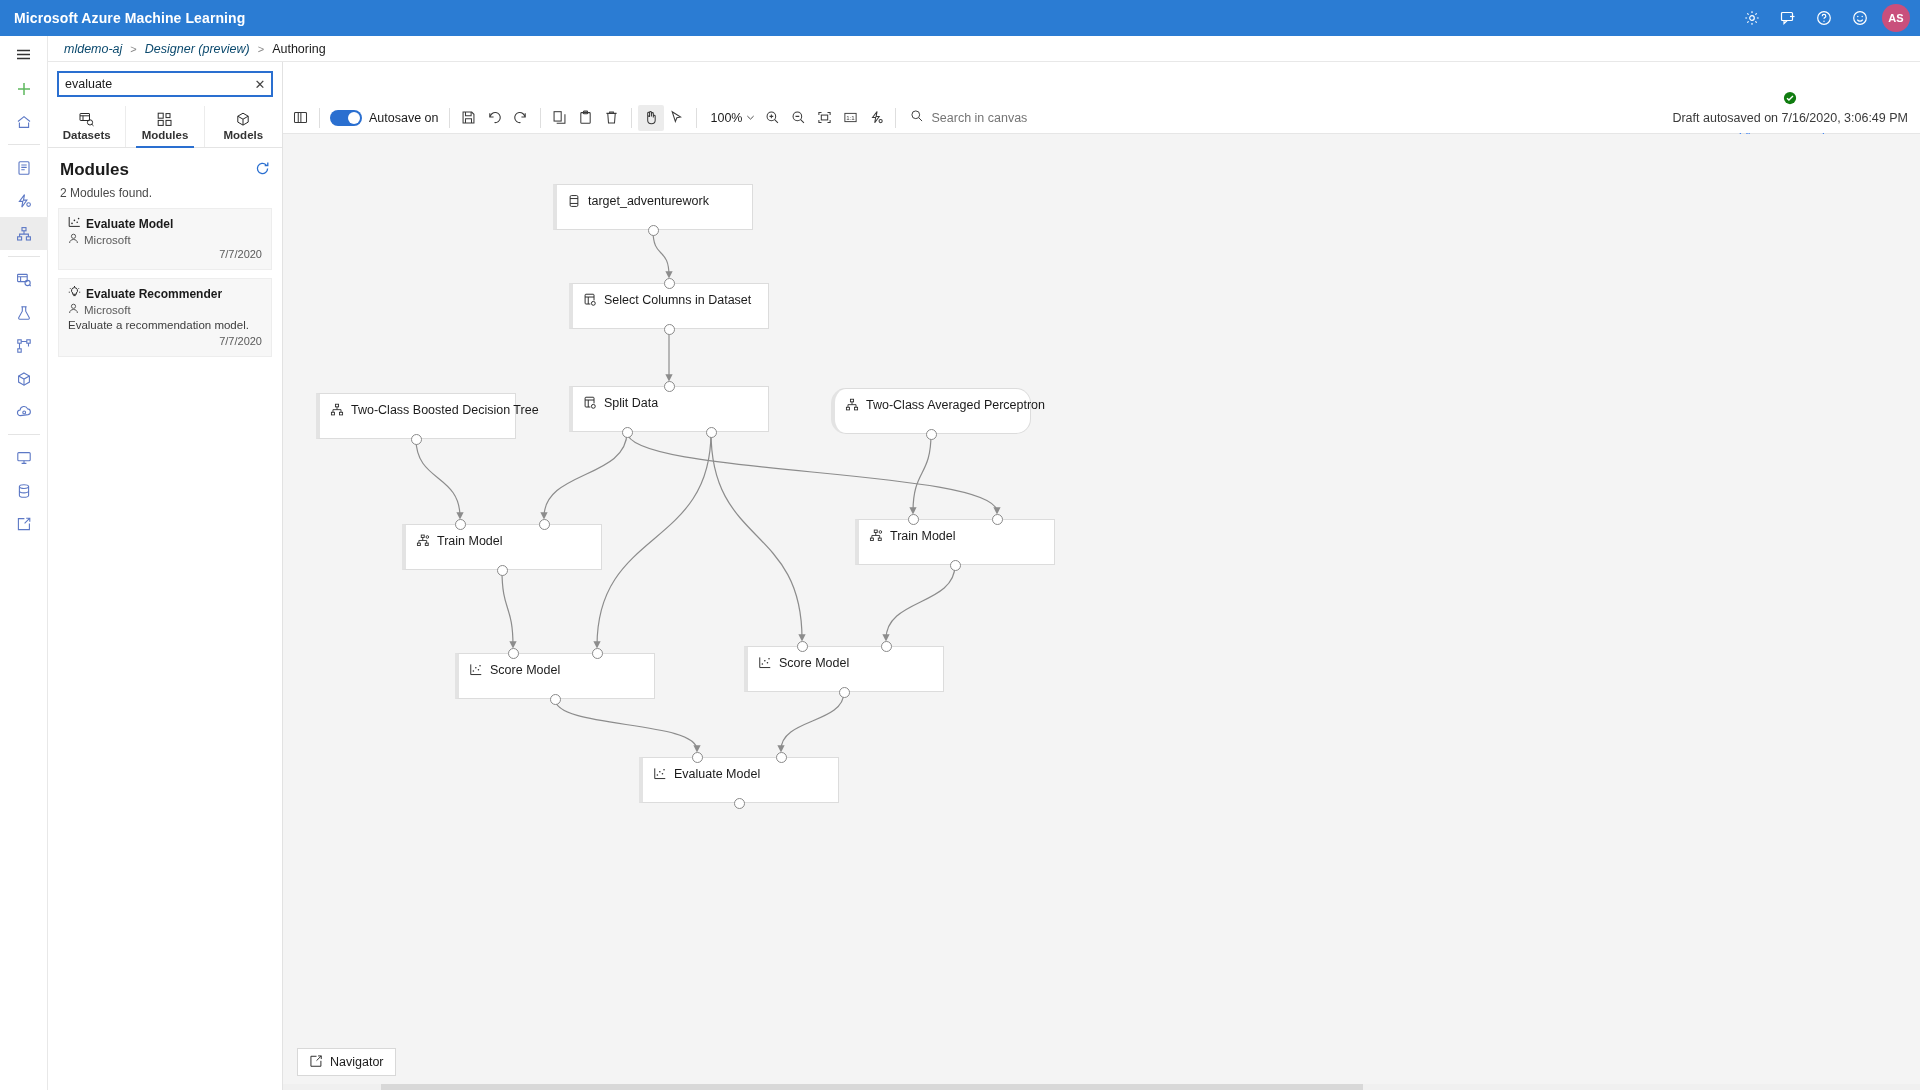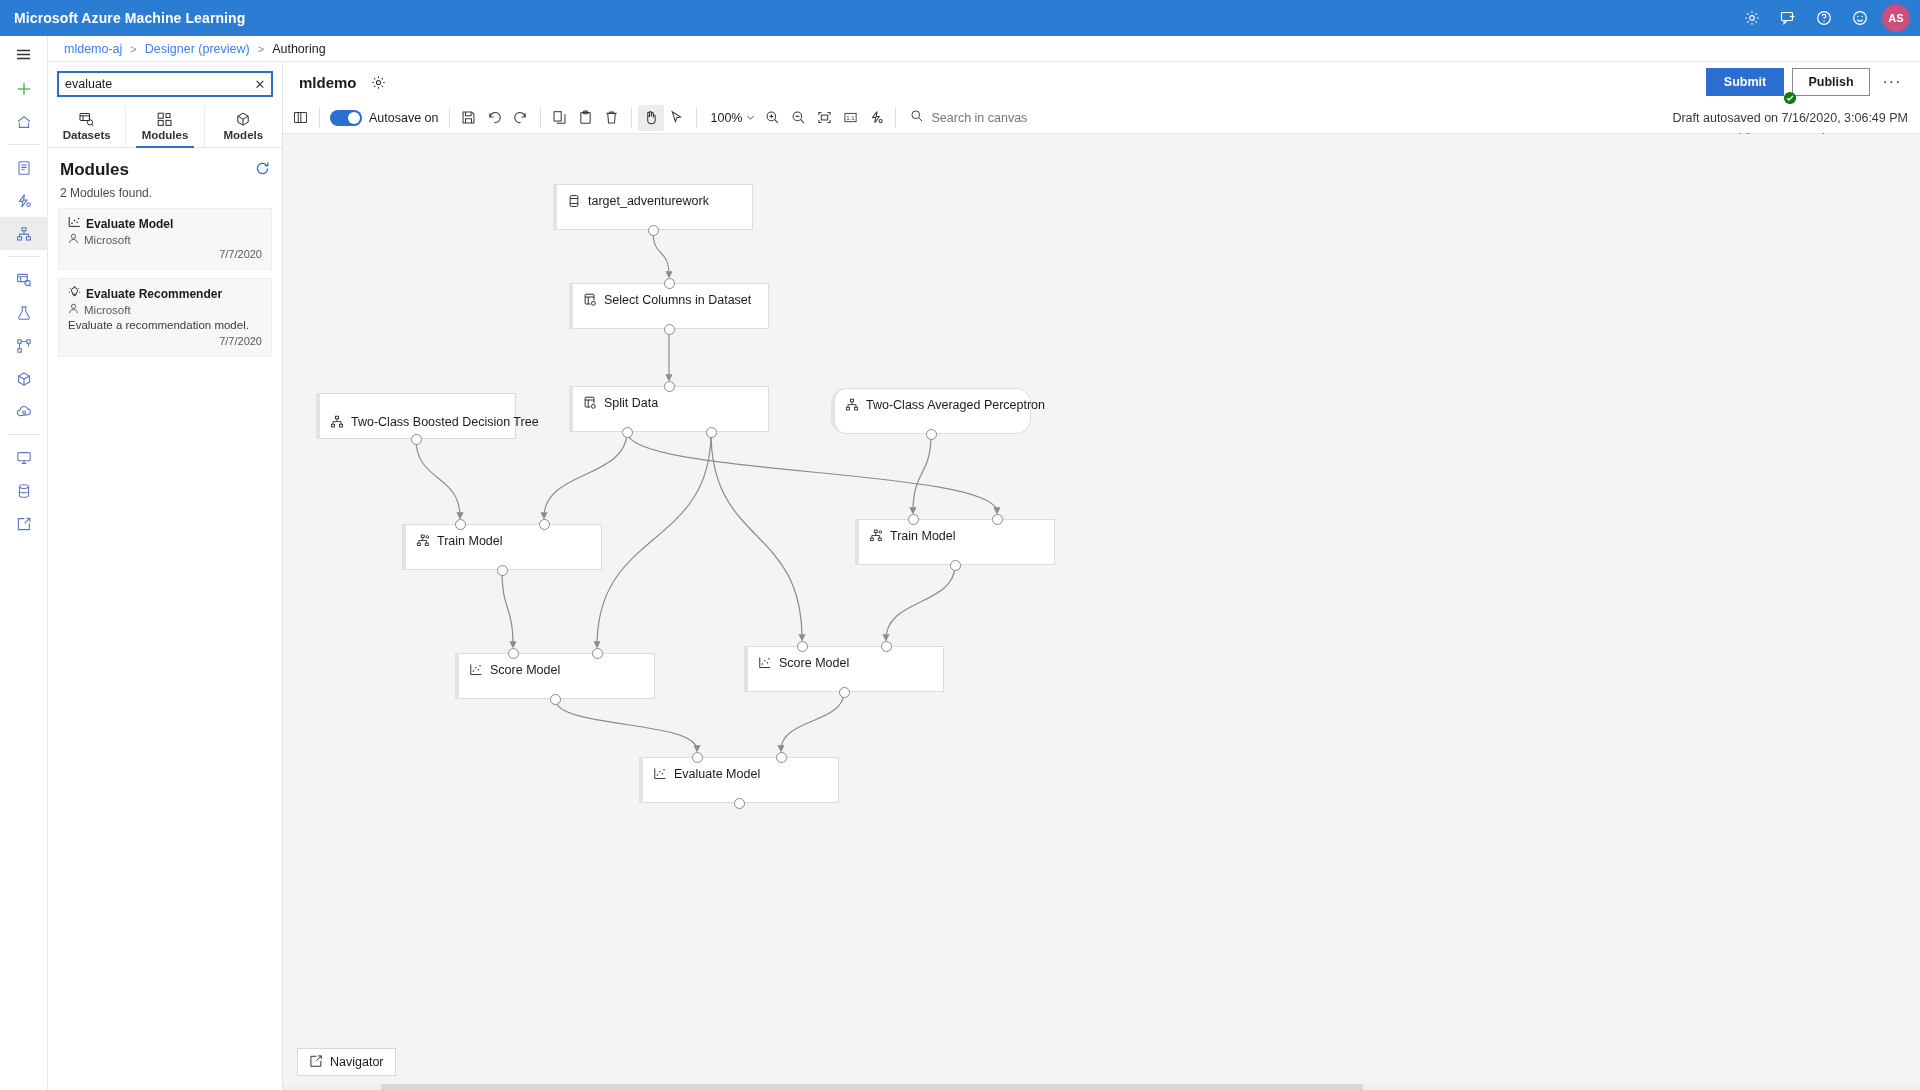--- a/index.html
+++ b/index.html
@@ -50,21 +50,21 @@
   .rail-item.active { background: #ececec; }
   .rail-sep { width: 32px; height: 1px; background: #e4e4e4; margin: 6px 0; }
 
   
   .crumbbar {
     position: absolute; top: 36px; left: 48px; width: 1872px; height: 26px;
     background: #fff; border-bottom: 1px solid #e8e8e8;
     display: flex; align-items: center; padding-left: 16px;
     font-size: 12.5px;
   }
-  .crumb-link { color: #3b82f6; cursor: pointer; }
+  .crumb-link { color: #0c4a6e; cursor: pointer; font-style: italic; }
   .crumb-cur { color: #1b1b1b; }
   .crumb-sep { color: #888; margin: 0 8px; font-size: 11px; }
 
   
   .panel {
     position: absolute; top: 62px; left: 48px; width: 235px; height: 1028px;
     background: #fff; border-right: 1px solid #e2e2e2;
   }
   .search-wrap { padding: 9px 9px 0 9px; }
   .search-box {
@@ -447,34 +447,20 @@
             </svg>
           </span>
           <span>Microsoft</span>
         </div>
         <div class="mod-desc">Evaluate a recommendation model.</div>
         <div class="mod-date">7/7/2020</div>
       </div>
     </div>
   </div>
 
-  <div class="pipe-head">
-    <span class="pipe-title">mldemo</span>
-    <span class="pipe-gear">
-      <svg width="15" height="15" viewBox="0 0 16 16" fill="none" stroke="#333" stroke-width="1.1">
-        <circle cx="8" cy="8" r="2.2"></circle>
-        <path d="M8 1.4v1.7M8 12.9v1.7M1.4 8h1.7M12.9 8h1.7M3.4 3.4l1.2 1.2M11.4 11.4l1.2 1.2M12.6 3.4l-1.2 1.2M4.6 11.4l-1.2 1.2"></path>
-      </svg>
-    </span>
-    <div class="pipe-actions">
-      <div class="btn btn-primary">Submit</div>
-      <div class="btn btn-default">Publish</div>
-      <div class="ellipsis-btn">···</div>
-    </div>
-  </div>
 
   <div class="ctoolbar">
     <div class="tb-btn">
       <svg width="15" height="15" viewBox="0 0 16 16" fill="none" stroke="#3a3a3a" stroke-width="1.1">
         <rect x="1.6" y="2.6" width="12.8" height="10.8" rx="1"></rect>
         <path d="M5.6 2.6v10.8M8.4 2.6v10.8"></path>
       </svg>
     </div>
     <div class="tb-sep"></div>
     <div class="toggle-wrap">
@@ -649,21 +635,21 @@
                 <path d="M2.4 4.6h10.2M6 4.6v8"></path>
                 <circle cx="11.8" cy="11.8" r="2.2"></circle>
               </svg>
             </span>
             <span class="node-label">Split Data</span>
           </div>
         </div>
         <div class="port" style="left: 380.5px; top: 246.5px;"></div>
         <div class="port" style="left: 338.5px; top: 292.5px;"></div>
         <div class="port" style="left: 422.5px; top: 292.5px;"></div>
-        <div class="node" style="left: 33px; top: 259px; width: 200px; height: 46px; align-items: flex-end;">
+        <div class="node" style="left: 33px; top: 259px; width: 200px; height: 46px;">
           <div class="node-inner">
             <span class="node-ico">
               <svg width="14" height="14" viewBox="0 0 16 16" fill="none" stroke="#2a2a2a" stroke-width="1">
                 <rect x="6.2" y="1.4" width="3.6" height="3"></rect>
                 <rect x="1.6" y="10.6" width="3.6" height="3"></rect>
                 <rect x="10.8" y="10.6" width="3.6" height="3"></rect>
                 <path d="M8 4.4v3.2M3.4 10.6V7.6h9.2v3"></path>
               </svg>
             </span>
             <span class="node-label">Two-Class Boosted Decision Tree</span>

